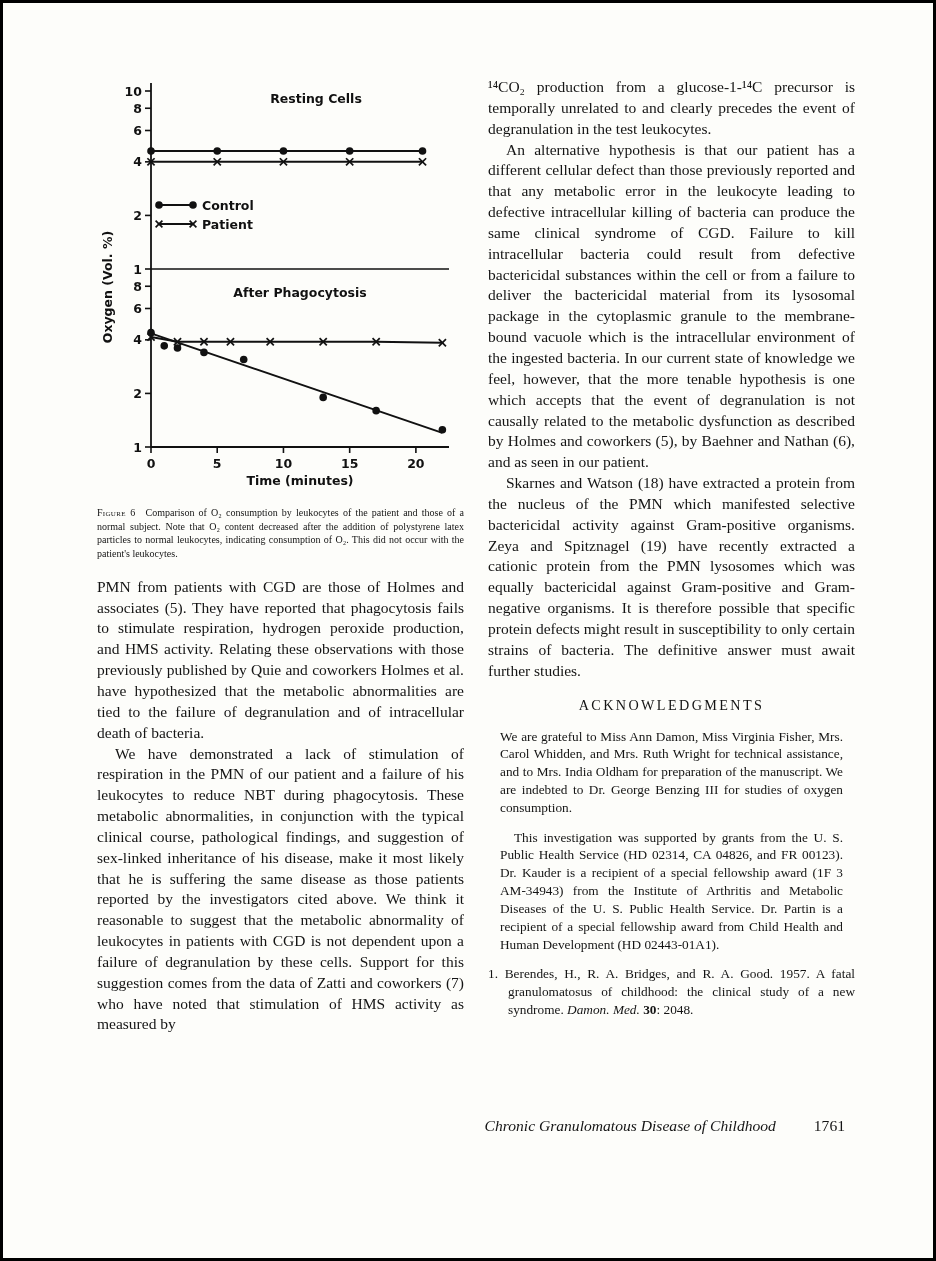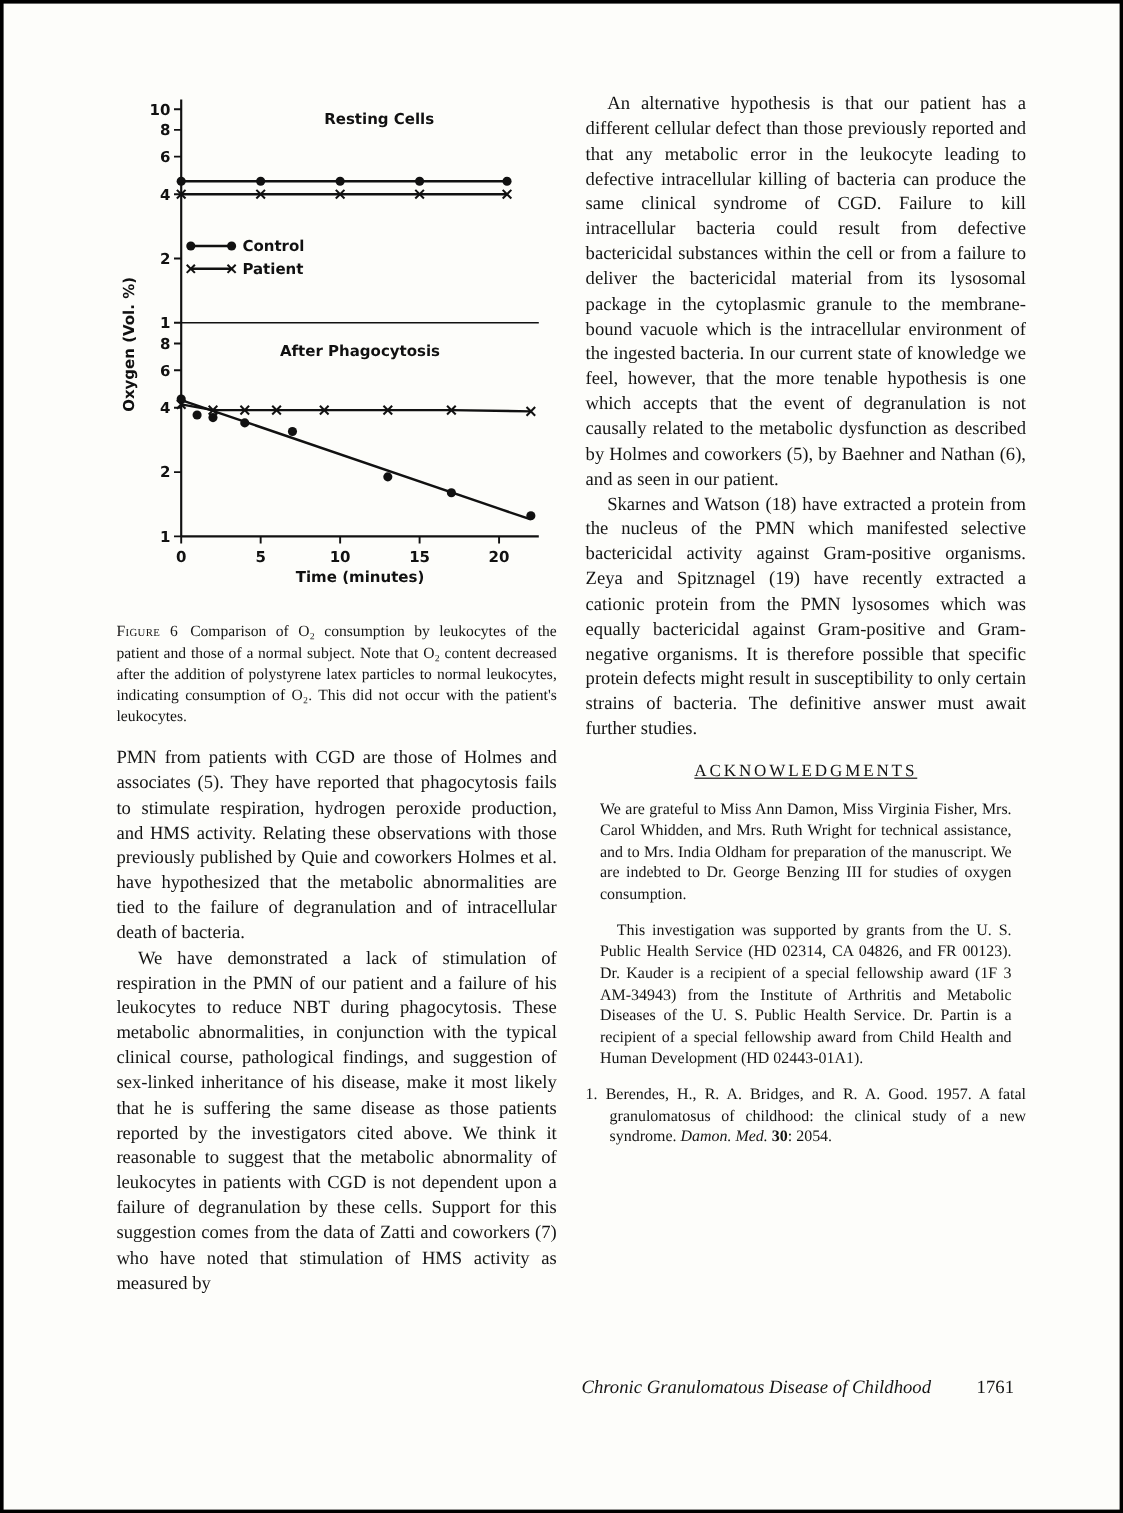--- a/index.html
+++ b/index.html
@@ -6,29 +6,29 @@
   html,body{margin:0;padding:0}
   body{width:936px;height:1261px;background:#d8d8d2;position:relative;
        font-family:"Liberation Serif","DejaVu Serif",serif;color:#141414;}
   .page{position:absolute;inset:0;background:#fdfdfa;border:3px solid #000;overflow:hidden;}
   .columns{position:absolute;left:94px;top:74px;width:758px;display:flex;gap:24px;}
   .col{width:367px;font-size:15.5px;line-height:1.345;text-align:justify;}
   p.bp{margin:0;}
   p.ind{text-indent:18px;}
   figure{margin:0 0 16px 0;}
   svg.chart{display:block;width:367px;height:420px;}
-  figcaption{font-size:13px;line-height:1.37;text-align:justify;margin-top:20px;}
+  figcaption{font-size:10px;line-height:1.37;text-align:justify;margin-top:9px;}
   .sc{font-variant:small-caps;letter-spacing:.3px;}
   .capgap{display:inline-block;width:10px;}
   h2.sect{font-size:14.2px;font-weight:normal;letter-spacing:2.4px;text-align:center;
-          margin:15px 0 9px 0;text-decoration:underline;}
+          margin:15px 0 9px 0;}
   .small{font-size:13.3px;line-height:1.34;margin:12px;}
   .small.ind{text-indent:14px;}
   .ref-item{font-size:13.3px;line-height:1.34;padding-left:20px;text-indent:-20px;text-align:justify;margin-top:2px;}
-  .footer{position:absolute;top:1145px;right:88px;font-size:15.6px;white-space:nowrap;}
+  .footer{position:absolute;top:1114px;right:88px;font-size:15.6px;white-space:nowrap;}
   .footer .rt{font-style:italic;}
   .footer .pgnum{margin-left:34px;}
 </style>
 </head>
 <body>
 
 <div class="page">
   <div class="columns">
 
     <div class="col">
@@ -129,32 +129,33 @@
           </svg>
         <figcaption>
           <span class="sc">Figure 6</span><span class="capgap"></span><span>Comparison of O₂ consumption by leukocytes of the patient and those of a normal subject. Note that O₂ content decreased after the addition of polystyrene latex particles to normal leukocytes, indicating consumption of O₂. This did not occur with the patient's leukocytes.</span>
         </figcaption>
       </figure>
       <p class="bp">PMN from patients with CGD are those of Holmes and associates (5). They have reported that phagocytosis fails to stimulate respiration, hydrogen peroxide production, and HMS activity. Relating these observations with those previously published by Quie and coworkers Holmes et al. have hypothesized that the metabolic abnormalities are tied to the failure of degranulation and of intracellular death of bacteria.</p>
       <p class="bp ind">We have demonstrated a lack of stimulation of respiration in the PMN of our patient and a failure of his leukocytes to reduce NBT during phagocytosis. These metabolic abnormalities, in conjunction with the typical clinical course, pathological findings, and suggestion of sex-linked inheritance of his disease, make it most likely that he is suffering the same disease as those patients reported by the investigators cited above. We think it reasonable to suggest that the metabolic abnormality of leukocytes in patients with CGD is not dependent upon a failure of degranulation by these cells. Support for this suggestion comes from the data of Zatti and coworkers (7) who have noted that stimulation of HMS activity as measured by</p>
     </div>
 
     <div class="col">
+      <p class="bp">¹⁴CO₂ production from a glucose-1-¹⁴C precursor is temporally unrelated to and clearly precedes the event of degranulation in the test leukocytes.</p>
       <p class="bp ind">An alternative hypothesis is that our patient has a different cellular defect than those previously reported and that any metabolic error in the leukocyte leading to defective intracellular killing of bacteria can produce the same clinical syndrome of CGD. Failure to kill intracellular bacteria could result from defective bactericidal substances within the cell or from a failure to deliver the bactericidal material from its lysosomal package in the cytoplasmic granule to the membrane-bound vacuole which is the intracellular environment of the ingested bacteria. In our current state of knowledge we feel, however, that the more tenable hypothesis is one which accepts that the event of degranulation is not causally related to the metabolic dysfunction as described by Holmes and coworkers (5), by Baehner and Nathan (6), and as seen in our patient.</p>
       <p class="bp ind">Skarnes and Watson (18) have extracted a protein from the nucleus of the PMN which manifested selective bactericidal activity against Gram-positive organisms. Zeya and Spitznagel (19) have recently extracted a cationic protein from the PMN lysosomes which was equally bactericidal against Gram-positive and Gram-negative organisms. It is therefore possible that specific protein defects might result in susceptibility to only certain strains of bacteria. The definitive answer must await further studies.</p>
 
       <h2 class="sect">ACKNOWLEDGMENTS</h2>
       <p class="small">We are grateful to Miss Ann Damon, Miss Virginia Fisher, Mrs. Carol Whidden, and Mrs. Ruth Wright for technical assistance, and to Mrs. India Oldham for preparation of the manuscript. We are indebted to Dr. George Benzing III for studies of oxygen consumption.</p>
       <p class="small ind">This investigation was supported by grants from the U. S. Public Health Service (HD 02314, CA 04826, and FR 00123). Dr. Kauder is a recipient of a special fellowship award (1F 3 AM-34943) from the Institute of Arthritis and Metabolic Diseases of the U. S. Public Health Service. Dr. Partin is a recipient of a special fellowship award from Child Health and Human Development (HD 02443-01A1).</p>
 
       <div class="ref-item">
         <span>1.</span>
         <span>Berendes, H., R. A. Bridges, and R. A. Good. 1957. A fatal granulomatosus of childhood: the clinical study of a new syndrome.</span>
         <i>Damon. Med.</i>
-        <b>30</b><span>: 2054.</span>
+        <b>30</b><span>: 2048.</span>
       </div>
     </div>
   </div>
 
   <div class="footer">
     <span class="rt">Chronic Granulomatous Disease of Childhood</span>
     <span class="pgnum">1761</span>
   </div>
 </div>
 

